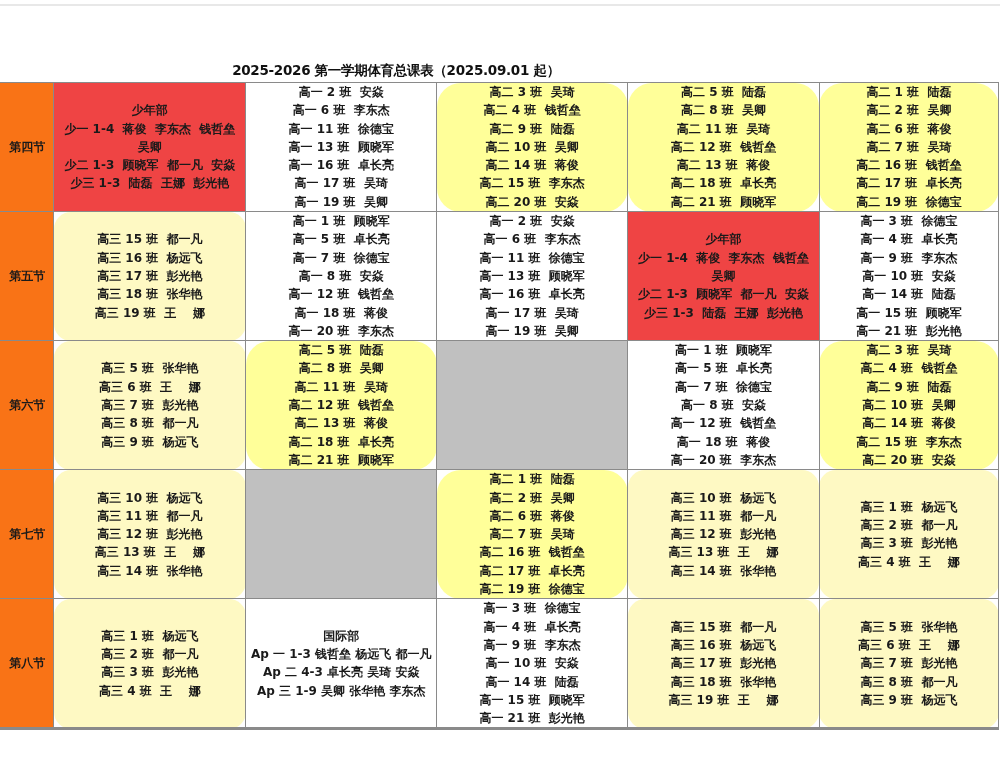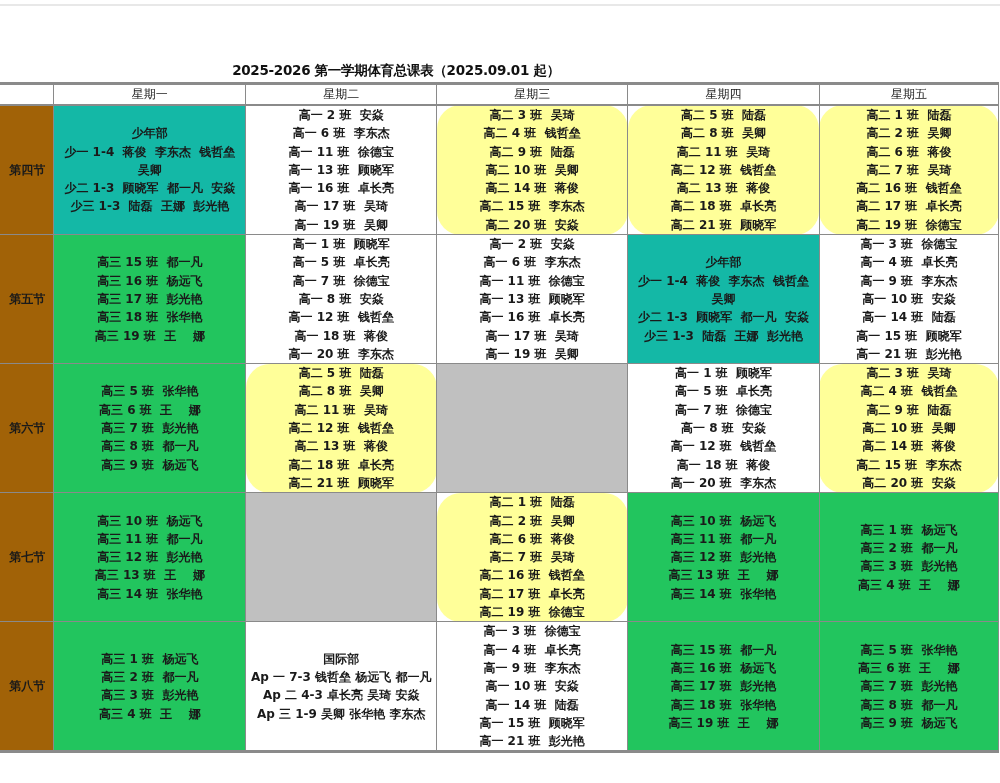--- a/index.html
+++ b/index.html
@@ -7,54 +7,46 @@
          font-family: "DejaVu Sans", "Liberation Sans", sans-serif; color: #1a1a1a; }
   .topline { position: absolute; left: 0; top: 4px; width: 1000px; height: 2px; background: #e8e8e8; }
   .title { position: absolute; left: 0; top: 62px; width: 792px; text-align: center;
            font-size: 13.5px; font-weight: bold; letter-spacing: -0.3px; color: #111; }
   table.schedule { position: absolute; left: -1px; top: 82px; border-collapse: collapse; table-layout: fixed; }
   table.schedule td, table.schedule th { border: 1px solid #8a8a8a; padding: 0; text-align: center; vertical-align: middle; }
   table.schedule tr.head th { height: 19px; font-weight: normal; font-size: 12px; background: #ffffff;
                               border-top: 3px solid #8a8a8a; border-bottom: 2px solid #8a8a8a; }
   table.schedule tr.period td { height: 128px; }
   table.schedule tr.period:last-child td { border-bottom: 3px solid #8a8a8a; }
-  td.label { font-size: 12px; font-weight: bold; background: #a16207; text-align: left; padding-left: 1px !important; }
+  td.label { font-size: 12px; font-weight: bold; background: #f97316; text-align: left; padding-left: 1px !important; }
   .cell { font-size: 12px; font-weight: bold; line-height: 18.3px; margin-left: 28px; }
   .bg-white  { background: #ffffff; }
   .bg-yellow { background: #ffff99; border-radius: 24px; }
-  .bg-green  { background: #22c55e; }
-  .bg-purple { background: #14b8a6; }
+  .bg-green  { background: #fef9c3; border-radius: 17px; }
+  .bg-purple { background: #ef4444; }
   .bg-gray   { background: #c0c0c0; }
   .line { display: block; white-space: pre; }
   .wrap .line { white-space: normal; padding: 0 4px; }
 </style>
 </head>
 <body>
 
 <div class="topline"></div>
 <div class="title">2025-2026 第一学期体育总课表（2025.09.01 起）</div>
 
 <table class="schedule">
   <colgroup>
     <col style="width:55px">
     <col style="width:192px">
     <col style="width:192px">
     <col style="width:192px">
     <col style="width:192px">
     <col style="width:180px">
   </colgroup>
   <tbody id="tbody">
-    <tr class="head">
-      <th></th>
-      <th>星期一</th>
-      <th>星期二</th>
-      <th>星期三</th>
-      <th>星期四</th>
-      <th>星期五</th>
-    </tr>
   <tr class="period">
         <td class="label">第四节</td>
         <td class="cell bg-purple">
           <span class="line">少年部</span>
           <span class="line">少一 1-4  蒋俊  李东杰  钱哲垒</span>
           <span class="line">吴卿</span>
           <span class="line">少二 1-3  顾晓军  都一凡  安焱</span>
           <span class="line">少三 1-3  陆磊  王娜  彭光艳</span>
         </td>
         <td class="cell bg-white">
@@ -212,21 +204,21 @@
       <tr class="period">
         <td class="label">第八节</td>
         <td class="cell bg-green">
           <span class="line">高三 1 班  杨远飞</span>
           <span class="line">高三 2 班  都一凡</span>
           <span class="line">高三 3 班  彭光艳</span>
           <span class="line">高三 4 班  王    娜</span>
         </td>
         <td class="cell bg-white wrap">
           <span class="line">国际部</span>
-          <span class="line">Ap 一 7-3  钱哲垒  杨远飞  都一凡</span>
+          <span class="line">Ap 一 1-3  钱哲垒  杨远飞  都一凡</span>
           <span class="line">Ap 二 4-3  卓长亮  吴琦  安焱</span>
           <span class="line">Ap 三 1-9  吴卿  张华艳  李东杰</span>
         </td>
         <td class="cell bg-white">
           <span class="line">高一 3 班  徐德宝</span>
           <span class="line">高一 4 班  卓长亮</span>
           <span class="line">高一 9 班  李东杰</span>
           <span class="line">高一 10 班  安焱</span>
           <span class="line">高一 14 班  陆磊</span>
           <span class="line">高一 15 班  顾晓军</span>

